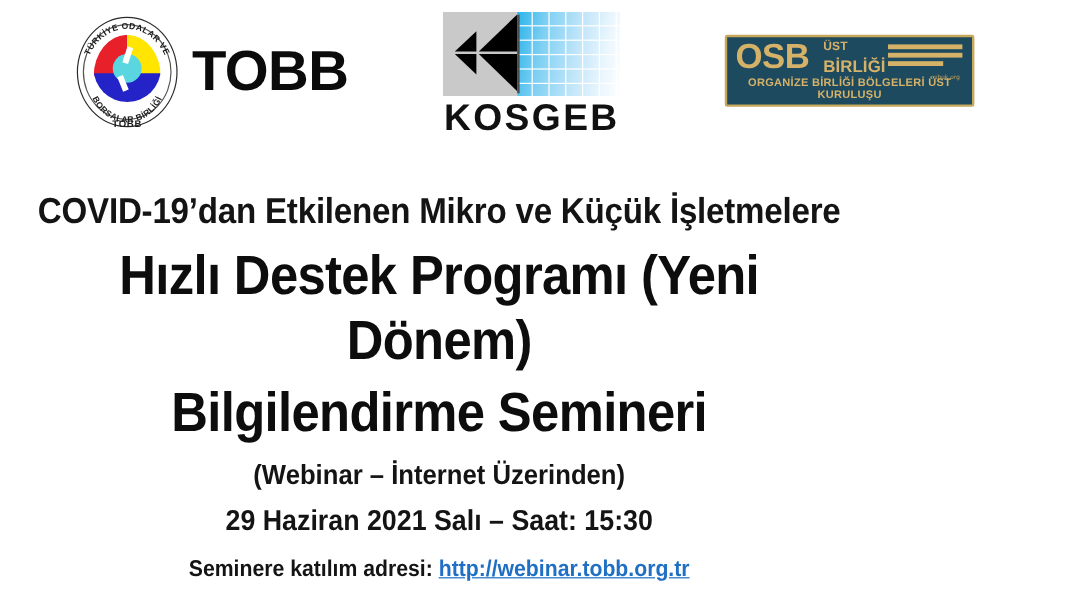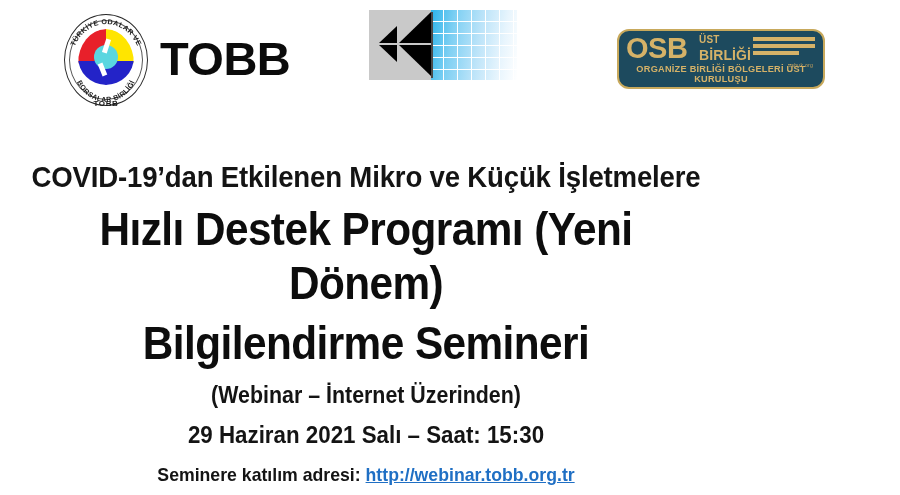--- a/index.html
+++ b/index.html
@@ -181,28 +181,28 @@
     font-weight: bold;
     letter-spacing: 2.0px;
     color: #111111;
     line-height: 1;
     padding-left: 1px;
   }
 
   
   .osb-logo {
     position: absolute;
-    left: 617px;
+    left: 604px;
     top: 29px;
     width: 208px;
     height: 60px;
     background: #1d4a5e;
     border: 2.5px solid #c8a95c;
     box-sizing: border-box;
-    border-radius: 12px;
+    border-radius: 2px;
   }
   .osb-inner {
     position: relative;
     width: 100%;
     height: 100%;
   }
   .osb-main {
     position: absolute;
     left: 7px;
     top: 2px;
@@ -370,20 +370,21 @@
         <i class="gl-h" style="top:59px"></i>
       </div>
       <svg class="kosgeb-k" viewBox="0 0 68 66">
         <polygon points="52,0 52,31 20,31" fill="#000000"></polygon>
         <polygon points="20,33 52,33 52,64 " fill="#000000"></polygon>
         <polygon points="18,31 0,31 18,14" fill="#000000"></polygon>
         <polygon points="18,33 0,33 18,50" fill="#000000"></polygon>
         <rect x="52" y="0" width="2" height="66" fill="#4a4a4a"></rect>
       </svg>
     </div>
+    <div class="kosgeb-word">KOSGEB</div>
   </div>
 
   <div class="osb-logo">
     <div class="osb-inner">
       <div class="osb-main">OSB</div>
       <div class="osb-sub1">ÜST</div>
       <div class="osb-sub2">BİRLİĞİ</div>
       <div class="osb-bars">
         <i></i>
           <i></i>

